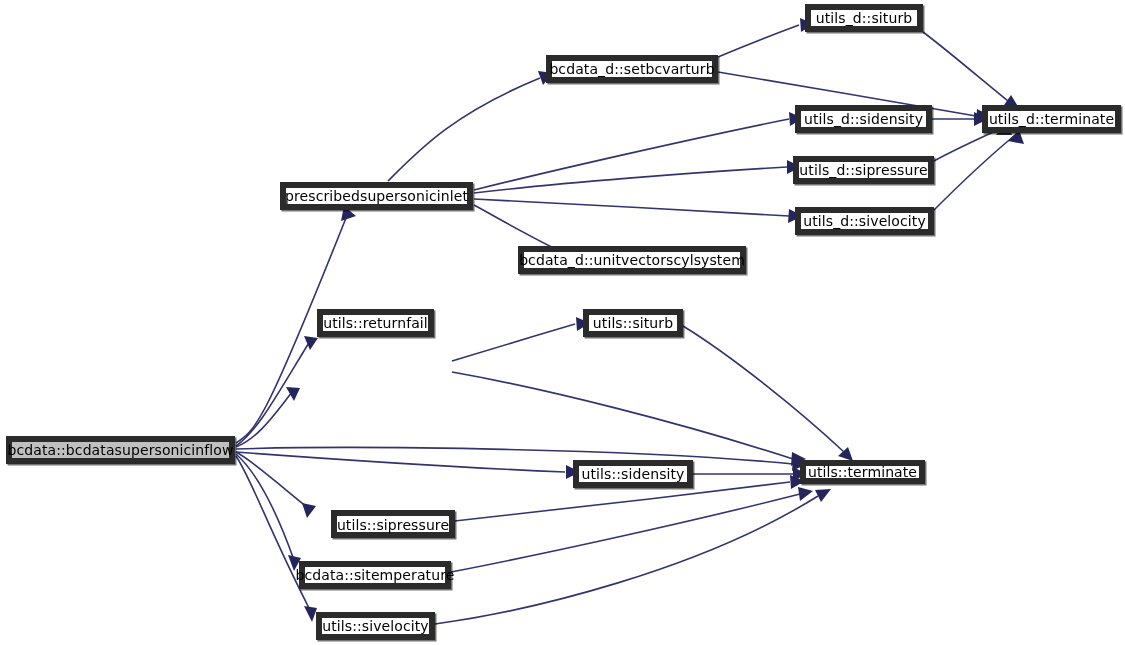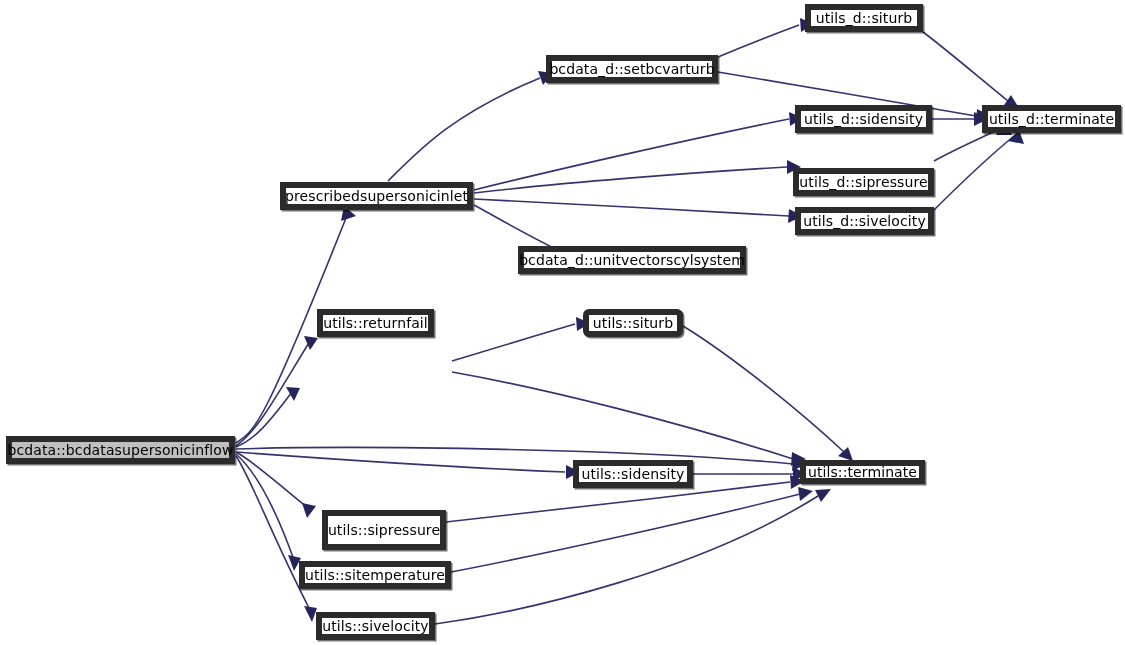--- a/index.html
+++ b/index.html
@@ -176,43 +176,43 @@
     </div>
     <div class="node-box" style="left: 805px; top: 4px; width: 118px; height: 28px; background: rgb(255, 255, 255); border-color: rgb(43, 43, 43); color: rgb(0, 0, 0);">
       <span class="node-label">utils_d::siturb</span>
     </div>
     <div class="node-box" style="left: 982px; top: 105px; width: 139px; height: 28px; background: rgb(255, 255, 255); border-color: rgb(43, 43, 43); color: rgb(0, 0, 0);">
       <span class="node-label">utils_d::terminate</span>
     </div>
     <div class="node-box" style="left: 795px; top: 105px; width: 137px; height: 28px; background: rgb(255, 255, 255); border-color: rgb(43, 43, 43); color: rgb(0, 0, 0);">
       <span class="node-label">utils_d::sidensity</span>
     </div>
-    <div class="node-box" style="left: 793px; top: 156px; width: 141px; height: 28px; background: rgb(255, 255, 255); border-color: rgb(43, 43, 43); color: rgb(0, 0, 0); margin-top: 12px;">
+    <div class="node-box" style="left: 793px; top: 156px; width: 141px; height: 28px; background: rgb(255, 255, 255); border-color: rgb(43, 43, 43); color: rgb(0, 0, 0);">
       <span class="node-label">utils_d::sipressure</span>
     </div>
     <div class="node-box" style="left: 795px; top: 207px; width: 139px; height: 28px; background: rgb(255, 255, 255); border-color: rgb(43, 43, 43); color: rgb(0, 0, 0);">
       <span class="node-label">utils_d::sivelocity</span>
     </div>
     <div class="node-box" style="left: 518px; top: 246px; width: 228px; height: 28px; background: rgb(255, 255, 255); border-color: rgb(43, 43, 43); color: rgb(0, 0, 0);">
       <span class="node-label">bcdata_d::unitvectorscylsystem</span>
     </div>
     <div class="node-box" style="left: 317px; top: 309px; width: 117px; height: 28px; background: rgb(255, 255, 255); border-color: rgb(43, 43, 43); color: rgb(0, 0, 0);">
       <span class="node-label">utils::returnfail</span>
     </div>
-    <div class="node-box" style="left: 583px; top: 309px; width: 100px; height: 28px; background: rgb(255, 255, 255); border-color: rgb(43, 43, 43); color: rgb(0, 0, 0); border-radius: 6px;">
+    <div class="node-box" style="left: 583px; top: 309px; width: 100px; height: 28px; background: rgb(255, 255, 255); border-color: rgb(43, 43, 43); color: rgb(0, 0, 0);">
       <span class="node-label">utils::siturb</span>
     </div>
     <div class="node-box" style="left: 573px; top: 460px; width: 120px; height: 28px; background: rgb(255, 255, 255); border-color: rgb(43, 43, 43); color: rgb(0, 0, 0);">
       <span class="node-label">utils::sidensity</span>
     </div>
     <div class="node-box" style="left: 800px; top: 460px; width: 125px; height: 24px; background: rgb(255, 255, 255); border-color: rgb(43, 43, 43); color: rgb(0, 0, 0);">
       <span class="node-label">utils::terminate</span>
     </div>
-    <div class="node-box" style="left: 322px; top: 510px; width: 124px; height: 40px; background: rgb(255, 255, 255); border-color: rgb(43, 43, 43); color: rgb(0, 0, 0);">
+    <div class="node-box" style="left: 331px; top: 510px; width: 124px; height: 28px; background: rgb(255, 255, 255); border-color: rgb(43, 43, 43); color: rgb(0, 0, 0); align-items: flex-end;">
       <span class="node-label">utils::sipressure</span>
     </div>
     <div class="node-box" style="left: 299px; top: 561px; width: 152px; height: 28px; background: rgb(255, 255, 255); border-color: rgb(43, 43, 43); color: rgb(0, 0, 0);">
-      <span class="node-label">utils::sitemperature</span>
+      <span class="node-label">bcdata::sitemperature</span>
     </div>
     <div class="node-box" style="left: 316px; top: 612px; width: 119px; height: 28px; background: rgb(255, 255, 255); border-color: rgb(43, 43, 43); color: rgb(0, 0, 0);">
       <span class="node-label">utils::sivelocity</span>
     </div>
   </div>
 
 </body></html>

